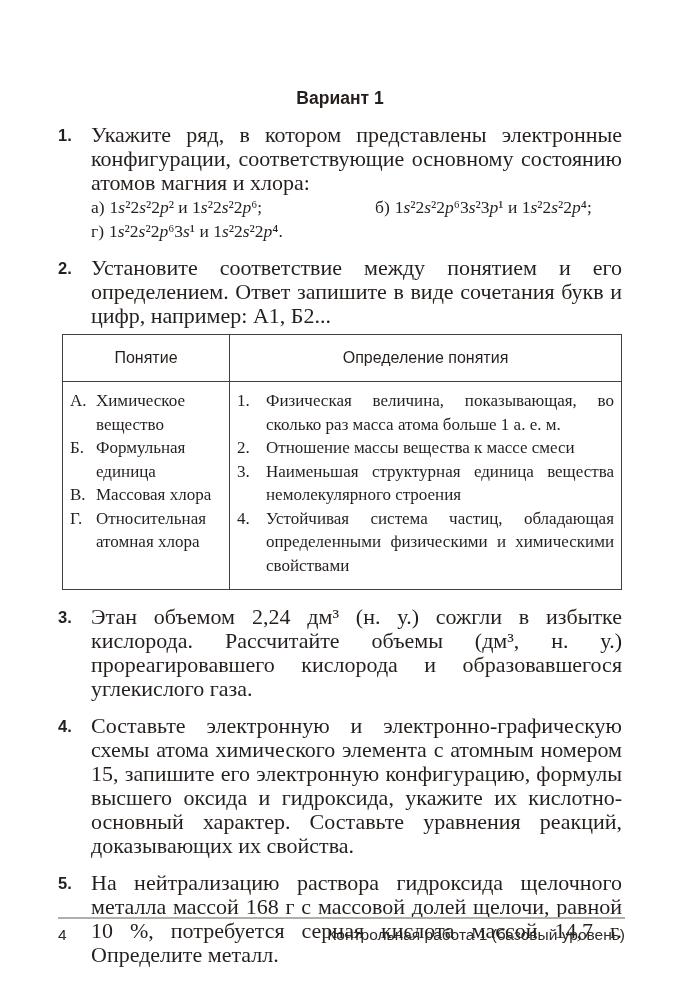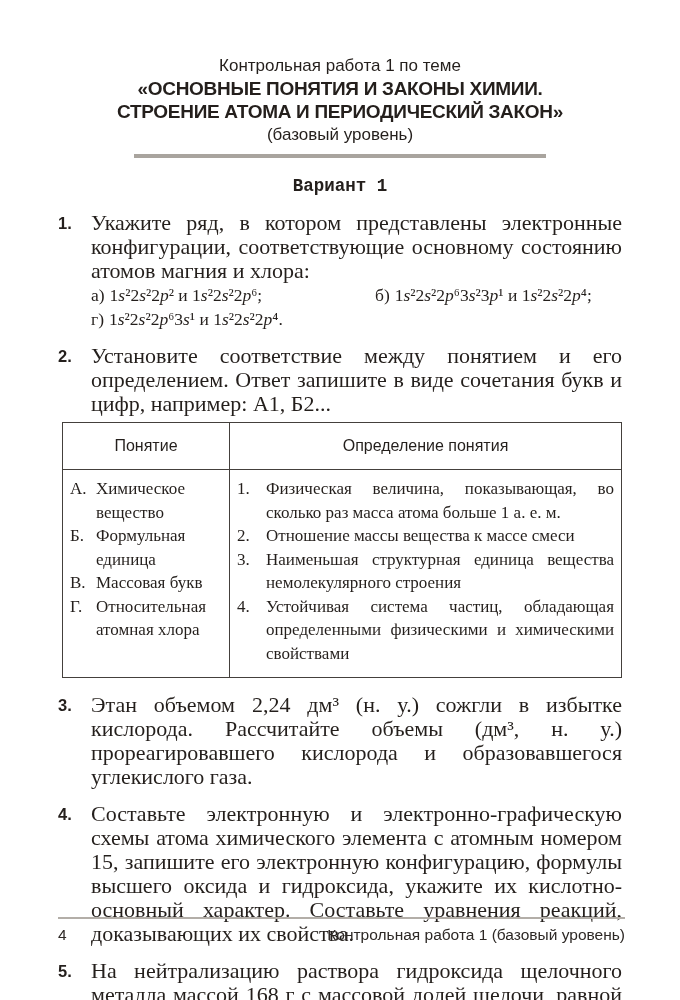--- a/index.html
+++ b/index.html
@@ -16,23 +16,23 @@
     overflow: hidden;
   }
   
   .doc-header { text-align: center; font-family: "Liberation Sans", "DejaVu Sans", sans-serif; }
   .doc-header .t1 { font-size: 17px; line-height: 23px; font-weight: normal; }
   .doc-header .t2, .doc-header .t3 { font-size: 19px; line-height: 23px; font-weight: bold; letter-spacing: -0.3px; }
   .doc-header .t4 { font-size: 17px; line-height: 23px; font-weight: normal; }
   .header-rule { width: 412px; height: 4px; background: #a9a49e; margin: 8px auto 0 auto; border: 0; }
   .variant {
     text-align: center;
-    font-family: Liberation Mono, monospace;
+    font-family: Liberation Sans, sans-serif;
     font-weight: bold; font-size: 17.5px; line-height: 22px;
-    margin: 17px 0 14px 0;
+    margin: 33px 0 14px 0;
   }
   
   .question { display: flex; margin-bottom: 13px; }
   .q-num {
     flex: 0 0 33px;
     font-family: "Liberation Sans", "DejaVu Sans", sans-serif;
     font-weight: bold; font-size: 16.5px; line-height: 24px;
   }
   .q-body { flex: 1; min-width: 0; }
   .q-text { font-size: 22px; line-height: 24px; text-align: justify; }
@@ -69,27 +69,20 @@
     display: flex; justify-content: space-between; align-items: baseline;
     font-family: "Liberation Sans", "DejaVu Sans", sans-serif;
     font-size: 15.5px; color: #2d2825;
   }
 </style>
 </head>
 <body>
 
 <div class="page">
 
-  <div class="doc-header">
-    <div class="t1">Контрольная работа 1 по теме</div>
-    <div class="t2">«ОСНОВНЫЕ ПОНЯТИЯ И ЗАКОНЫ ХИМИИ.</div>
-    <div class="t3">СТРОЕНИЕ АТОМА И ПЕРИОДИЧЕСКИЙ ЗАКОН»</div>
-    <div class="t4">(базовый уровень)</div>
-    <div class="header-rule"></div>
-  </div>
 
   <div class="variant">Вариант 1</div>
 
   <div class="question">
     <span class="q-num">1.</span>
     <div class="q-body">
       <div class="q-text">Укажите ряд, в котором представлены электронные конфигурации, соответствующие основному состоянию атомов магния и хлора:</div>
       <div class="options">
         <div class="opt">
           <span class="opt-label">а)</span><span class="opt-formula">1<i>s</i>²2<i>s</i>²2<i>p</i>² и 1<i>s</i>²2<i>s</i>²2<i>p</i>⁶;</span>
@@ -122,21 +115,21 @@
         <div class="li">
           <span class="mark">А.</span>
           <span class="txt">Химическое вещество</span>
         </div>
         <div class="li">
           <span class="mark">Б.</span>
           <span class="txt">Формульная единица</span>
         </div>
         <div class="li">
           <span class="mark">В.</span>
-          <span class="txt">Массовая букв</span>
+          <span class="txt">Массовая хлора</span>
         </div>
         <div class="li">
           <span class="mark">Г.</span>
           <span class="txt">Относительная атомная хлора</span>
         </div>
       </td>
       <td class="defs">
         <div class="li">
           <span class="mark">1.</span>
           <span class="txt">Физическая величина, показывающая, во сколько раз масса атома больше 1 а. е. м.</span>

